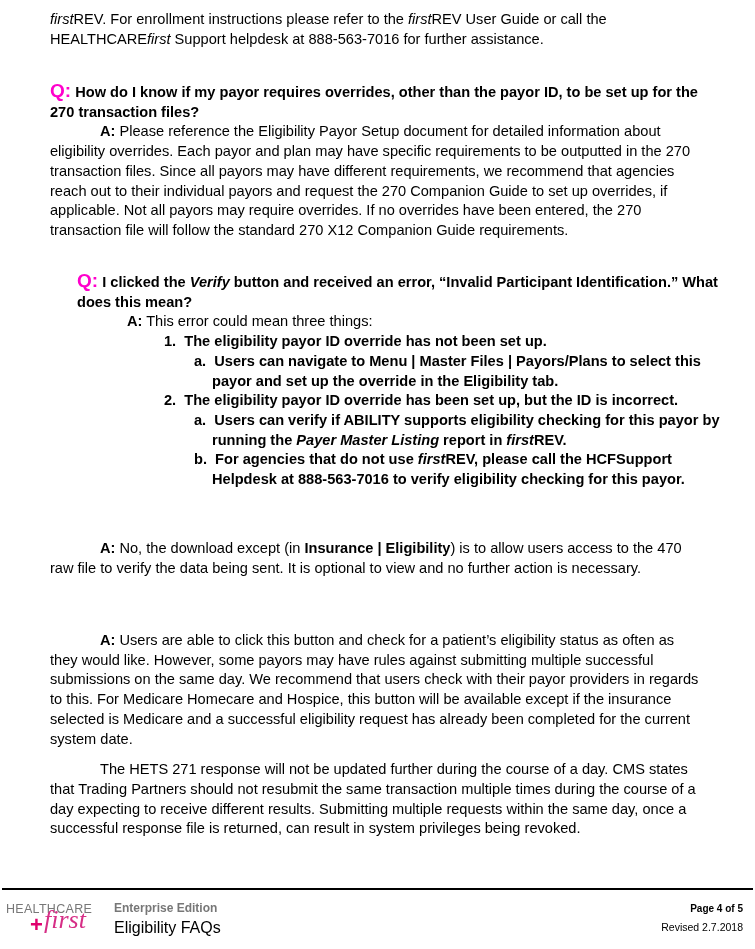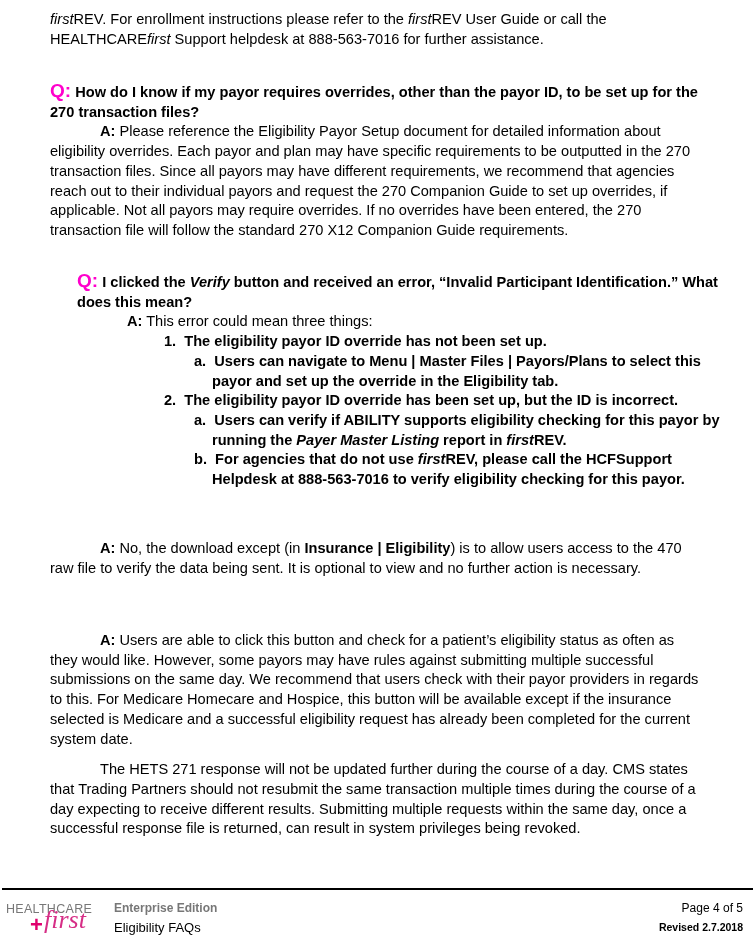--- a/index.html
+++ b/index.html
@@ -16,23 +16,23 @@
   .block { position: absolute; left: 50px; width: 650px; }
   .list { margin: 0; padding: 0; list-style: none; font-weight: bold; }
   .li1 { padding-left: 105px; text-indent: -18px; }
   .li2 { padding-left: 135px; text-indent: -18px; }
   .footer-line { position: absolute; left: 2px; top: 888px; width: 751px; height: 2px; background: #000; }
   .logo { position: absolute; left: 6px; top: 900px; width: 100px; height: 42px; }
   .logo-top { position: absolute; left: 0; top: 0; font-size: 12.5px; letter-spacing: 0.3px; color: #777; font-family: "Liberation Sans", sans-serif; }
   .logo-first { position: absolute; left: 38px; top: 10px; font-family: "Liberation Serif", serif; font-style: italic; font-size: 26px; color: #d62e86; }
   .logo-plus { position: absolute; left: 24px; top: 14px; font-size: 22px; font-weight: bold; color: #e0006e; line-height: 22px; }
   .ft-edition { position: absolute; left: 114px; top: 899px; font-size: 12px; font-weight: bold; color: #777; }
-  .ft-title { position: absolute; left: 114px; top: 918px; font-size: 13px; color: #000; }
-  .ft-page { position: absolute; right: 12px; top: 899px; font-size: 12px; font-weight: normal; }
-  .ft-revised { position: absolute; right: 12px; top: 918px; font-size: 10.5px; font-weight: bold; }
+  .ft-title { position: absolute; left: 114px; top: 918px; font-size: 16px; color: #000; }
+  .ft-page { position: absolute; right: 12px; top: 899px; font-size: 10px; font-weight: bold; }
+  .ft-revised { position: absolute; right: 12px; top: 918px; font-size: 10.5px; }
 </style>
 </head>
 <body>
 
 <div class="block" style="top:10px;">
   <p><i>first</i><span>REV. For enrollment instructions please refer to the </span><i>first</i><span>REV User Guide or call the</span></p>
   <p><span>HEALTHCARE</span><i>first</i><span> Support helpdesk at 888-563-7016 for further assistance.</span></p>
 </div>
 
 <div class="block" style="top:81px;">

